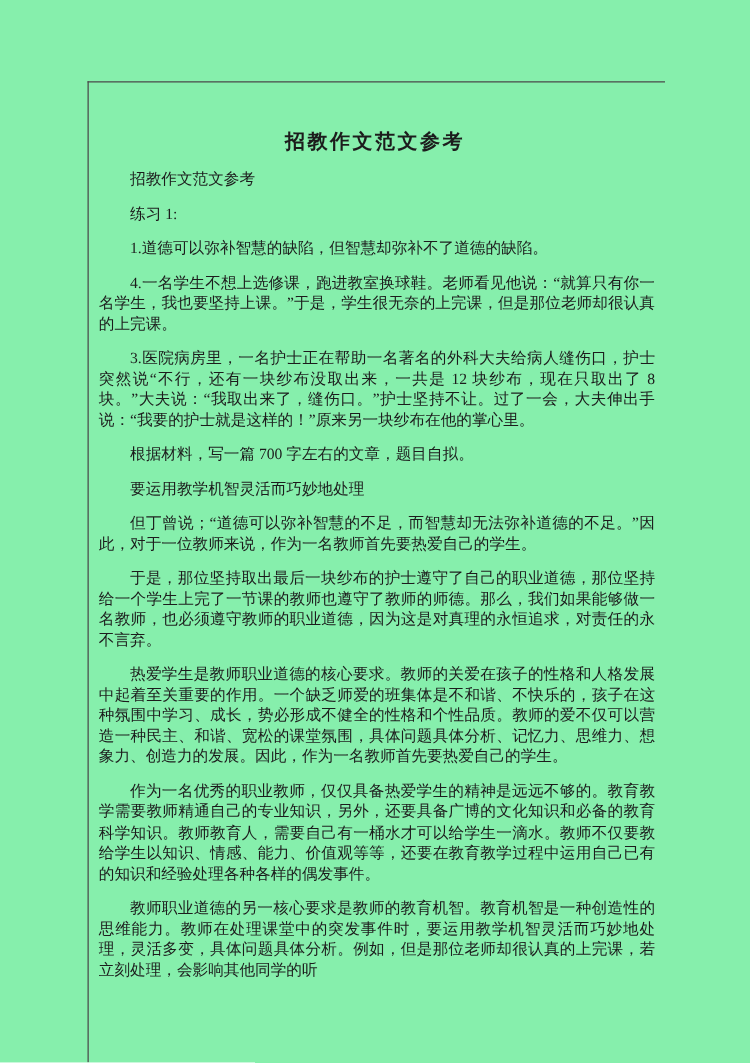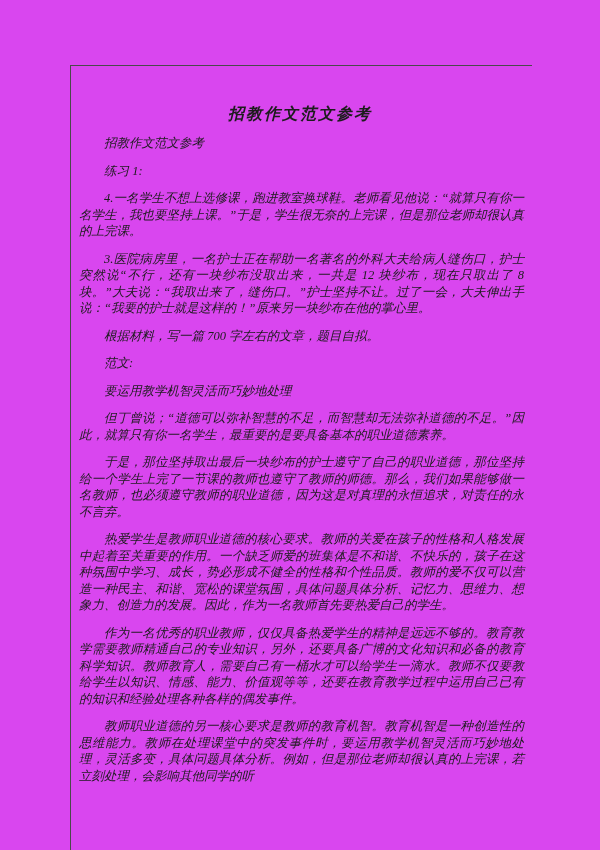--- a/index.html
+++ b/index.html
@@ -8,23 +8,22 @@
     background: #ffffff;
   }
   body {
     font-family: "Liberation Serif", "DejaVu Serif", serif;
     color: #1c1c1c;
   }
   .page {
     position: relative;
     width: 600px;
     height: 850px;
-    background: #d946ef;
+    background: #86efac;
     overflow: hidden;
-    font-style: italic;
   }
   .rule-top {
     position: absolute;
     left: 70px;
     top: 65px;
     width: 462px;
     height: 1px;
     background: #4a4a4a;
   }
   .rule-left {
@@ -59,24 +58,24 @@
 </head>
 <body>
 
 <div class="page">
   <div class="rule-top"></div>
   <div class="rule-left"></div>
   <h1 class="doc-title">招教作文范文参考</h1>
   <div class="doc-body">
       <p>招教作文范文参考</p>
       <p>练习 1:</p>
+      <p>1.道德可以弥补智慧的缺陷，但智慧却弥补不了道德的缺陷。</p>
       <p>4.一名学生不想上选修课，跑进教室换球鞋。老师看见他说：“就算只有你一名学生，我也要坚持上课。”于是，学生很无奈的上完课，但是那位老师却很认真的上完课。</p>
       <p>3.医院病房里，一名护士正在帮助一名著名的外科大夫给病人缝伤口，护士突然说“不行，还有一块纱布没取出来，一共是 12 块纱布，现在只取出了 8 块。”大夫说：“我取出来了，缝伤口。”护士坚持不让。过了一会，大夫伸出手说：“我要的护士就是这样的！”原来另一块纱布在他的掌心里。</p>
       <p>根据材料，写一篇 700 字左右的文章，题目自拟。</p>
-      <p>范文:</p>
       <p>要运用教学机智灵活而巧妙地处理</p>
-      <p>但丁曾说；“道德可以弥补智慧的不足，而智慧却无法弥补道德的不足。”因此，就算只有你一名学生，最重要的是要具备基本的职业道德素养。</p>
+      <p>但丁曾说；“道德可以弥补智慧的不足，而智慧却无法弥补道德的不足。”因此，对于一位教师来说，作为一名教师首先要热爱自己的学生。</p>
       <p>于是，那位坚持取出最后一块纱布的护士遵守了自己的职业道德，那位坚持给一个学生上完了一节课的教师也遵守了教师的师德。那么，我们如果能够做一名教师，也必须遵守教师的职业道德，因为这是对真理的永恒追求，对责任的永不言弃。</p>
       <p>热爱学生是教师职业道德的核心要求。教师的关爱在孩子的性格和人格发展中起着至关重要的作用。一个缺乏师爱的班集体是不和谐、不快乐的，孩子在这种氛围中学习、成长，势必形成不健全的性格和个性品质。教师的爱不仅可以营造一种民主、和谐、宽松的课堂氛围，具体问题具体分析、记忆力、思维力、想象力、创造力的发展。因此，作为一名教师首先要热爱自己的学生。</p>
       <p>作为一名优秀的职业教师，仅仅具备热爱学生的精神是远远不够的。教育教学需要教师精通自己的专业知识，另外，还要具备广博的文化知识和必备的教育科学知识。教师教育人，需要自己有一桶水才可以给学生一滴水。教师不仅要教给学生以知识、情感、能力、价值观等等，还要在教育教学过程中运用自己已有的知识和经验处理各种各样的偶发事件。</p>
       <p>教师职业道德的另一核心要求是教师的教育机智。教育机智是一种创造性的思维能力。教师在处理课堂中的突发事件时，要运用教学机智灵活而巧妙地处理，灵活多变，具体问题具体分析。例如，但是那位老师却很认真的上完课，若立刻处理，会影响其他同学的听</p>
     </div>
 </div>
 
 </body></html>

